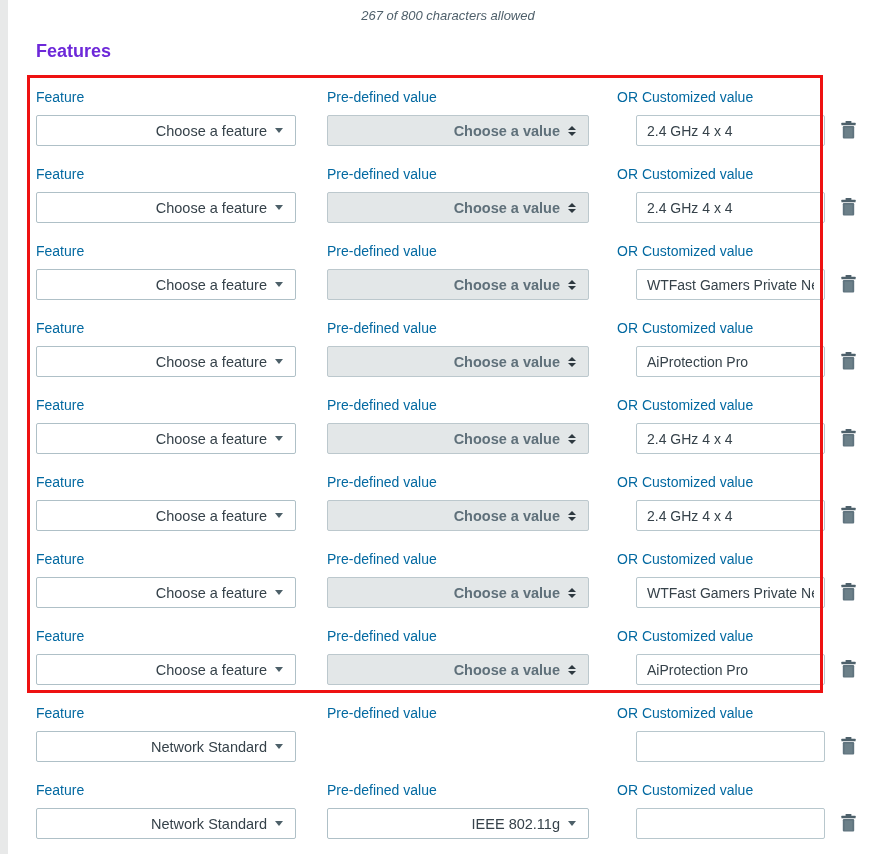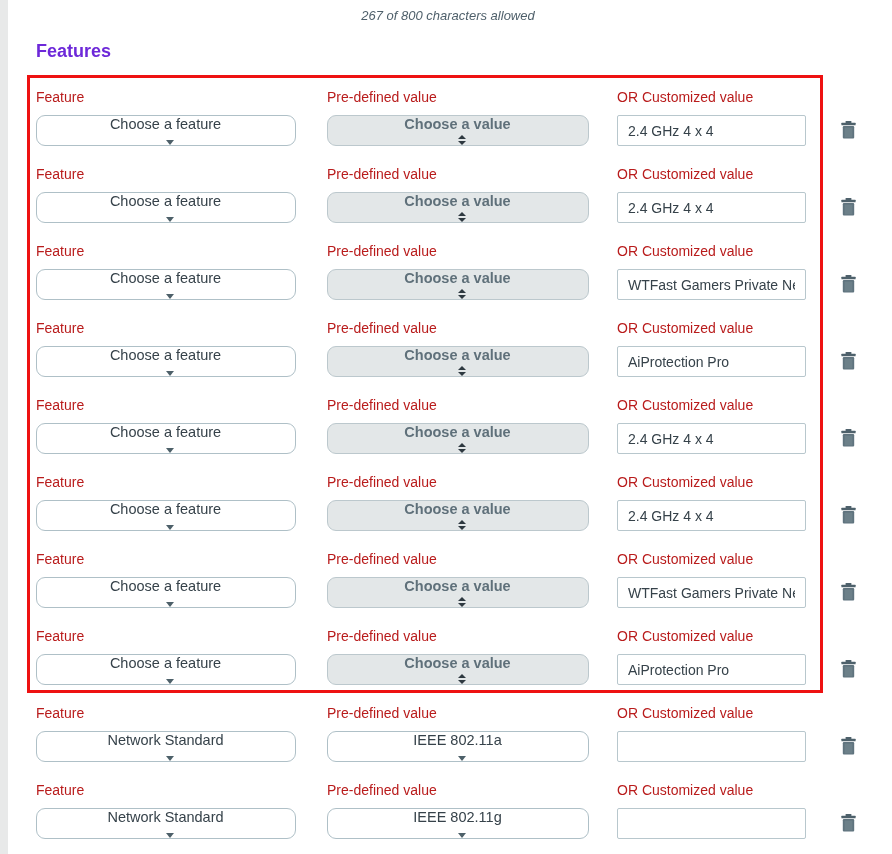--- a/index.html
+++ b/index.html
@@ -18,30 +18,30 @@
     font-size:13px; color:#4e5f6a;
   }
   .section-title {
     margin:16px 0 0 28px; height:22px; line-height:22px;
     font-size:18px; font-weight:bold; color:#6d28d9;
   }
   .rows { margin:27px 0 0 28px; position:relative; z-index:2; }
   .feature-row { display:flex; align-items:flex-start; margin-bottom:20px; }
   .field-label {
     height:17px; line-height:17px; margin-bottom:9px;
-    font-size:14px; color:#b91c1c;
+    font-size:14px; color:#0369a1;
   }
   .col-feature    { width:260px; margin-right:31px; }
   .col-predefined { width:262px; margin-right:28px; }
   .col-custom     { width:189px; }
   .select {
     box-sizing:border-box; height:31px; border:1px solid #afc0c7;
-    border-radius:9px; background:#ffffff; cursor:pointer;
-    display:flex; align-items:center; justify-content:space-between;
-    padding:0 12px 0 11px; font-size:14.5px; color:#36424a;flex-direction:column;
+    border-radius:2px; background:#ffffff; cursor:pointer;
+    display:flex; align-items:center; justify-content:flex-end;
+    padding:0 12px 0 11px; font-size:14.5px; color:#36424a;
   }
   .select.disabled {
     background:#e3e7e8; border-color:#bcc8cd; color:#5f707a; cursor:default;font-weight:bold;
   }
   .select-text { white-space:nowrap; overflow:hidden; }
   .chevron-down {
     flex:none; width:0; height:0; margin-left:8px;
     border-left:4.5px solid transparent; border-right:4.5px solid transparent;
     border-top:5.5px solid #4d6069;
   }
@@ -50,21 +50,21 @@
   .tri-up { width:0; height:0;
     border-left:4px solid transparent; border-right:4px solid transparent;
     border-bottom:4.5px solid #2e3940; }
   .tri-down { width:0; height:0;
     border-left:4px solid transparent; border-right:4px solid transparent;
     border-top:4.5px solid #2e3940; }
   .text-input {
     box-sizing:border-box; width:100%; height:31px;
     border:1px solid #b8c7cd; border-radius:2px; background:#ffffff;
     padding:0 10px; font-size:14px; color:#36424a;
-    font-family:"Liberation Sans", sans-serif; outline:none;
+    font-family:"Liberation Sans", sans-serif; outline:none;margin-left:19px;
   }
   .trash-button {
     flex:none; margin-left:34px; margin-top:32px;
     width:16px; height:18px; padding:0; border:none; background:none; cursor:pointer;
     display:flex; align-items:center; justify-content:center;
   }
   .highlight-outline {
     position:absolute; left:19px; top:75px; width:796px; height:618px;
     box-sizing:border-box; border:3px solid #ee1111;
     pointer-events:none; z-index:3;
@@ -344,25 +344,20 @@
   <div class="feature-row">
     <div class="field col-feature">
       <div class="field-label">Feature</div>
       <div class="select">
         <span class="select-text">Network Standard</span>
         <span class="chevron-down"></span>
       </div>
     </div>
     <div class="field col-predefined">
       <div class="field-label">Pre-defined value</div>
-      <div class="select">
-        <span class="select-text">IEEE 802.11a</span>
-        <span class="chevron-down"></span>
-
-      </div>
     </div>
     <div class="field col-custom">
       <div class="field-label">OR Customized value</div>
       <input type="text" class="text-input" value="" style="">
     </div>
     <button class="trash-button">
       <svg width="15" height="18" viewBox="0 0 15 18" aria-hidden="true">
         <rect x="4.6" y="0" width="5.8" height="2.4" rx="0.6" fill="#4e616b"></rect>
         <rect x="0.4" y="1.7" width="14.2" height="2.6" rx="0.5" fill="#4e616b"></rect>
         <rect x="1.8" y="5.1" width="11.4" height="12.5" rx="1.1" fill="#5f737e"></rect>

